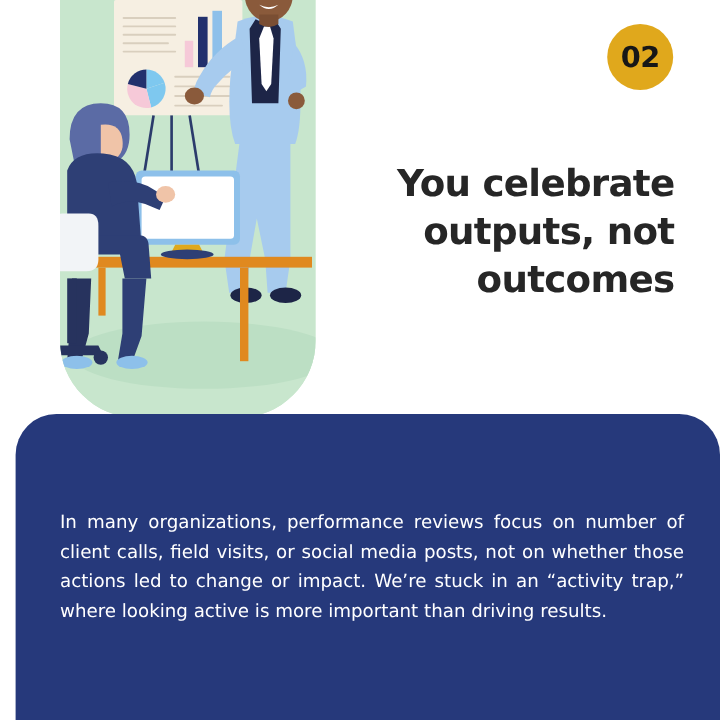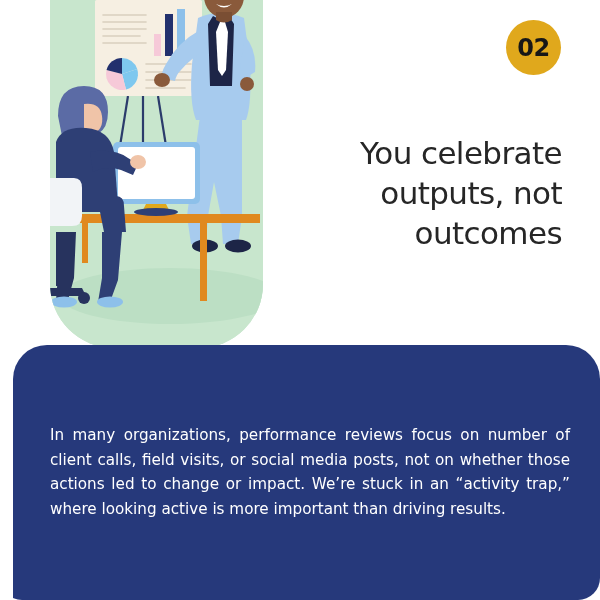--- a/index.html
+++ b/index.html
@@ -12,21 +12,20 @@
     height: 600px;
     overflow: hidden;
     font-family: "Liberation Sans", sans-serif;
   }
   #slide {
     position: relative;
     width: 600px;
     height: 600px;
     background: #ffffff;
     overflow: hidden;
-    border-radius: 22px;
   }
 
   
   .illus-panel {
     position: absolute;
     left: 50px;
     top: -4px;
     width: 213px;
     height: 352px;
     background: #c8e6cd;
@@ -60,21 +59,21 @@
 
   
   .heading {
     position: absolute;
     right: 38px;
     top: 112px;
     width: 300px;
     text-align: right;
     font-family: "DejaVu Sans", sans-serif;
     font-size: 31px;
-    font-weight: 400;
+    font-weight: 700;
     line-height: 1.30;
     letter-spacing: -0.6px;
     color: #262626;
     white-space: pre-line;
   }
 
   
   .body-panel {
     position: absolute;
     left: 13px;

